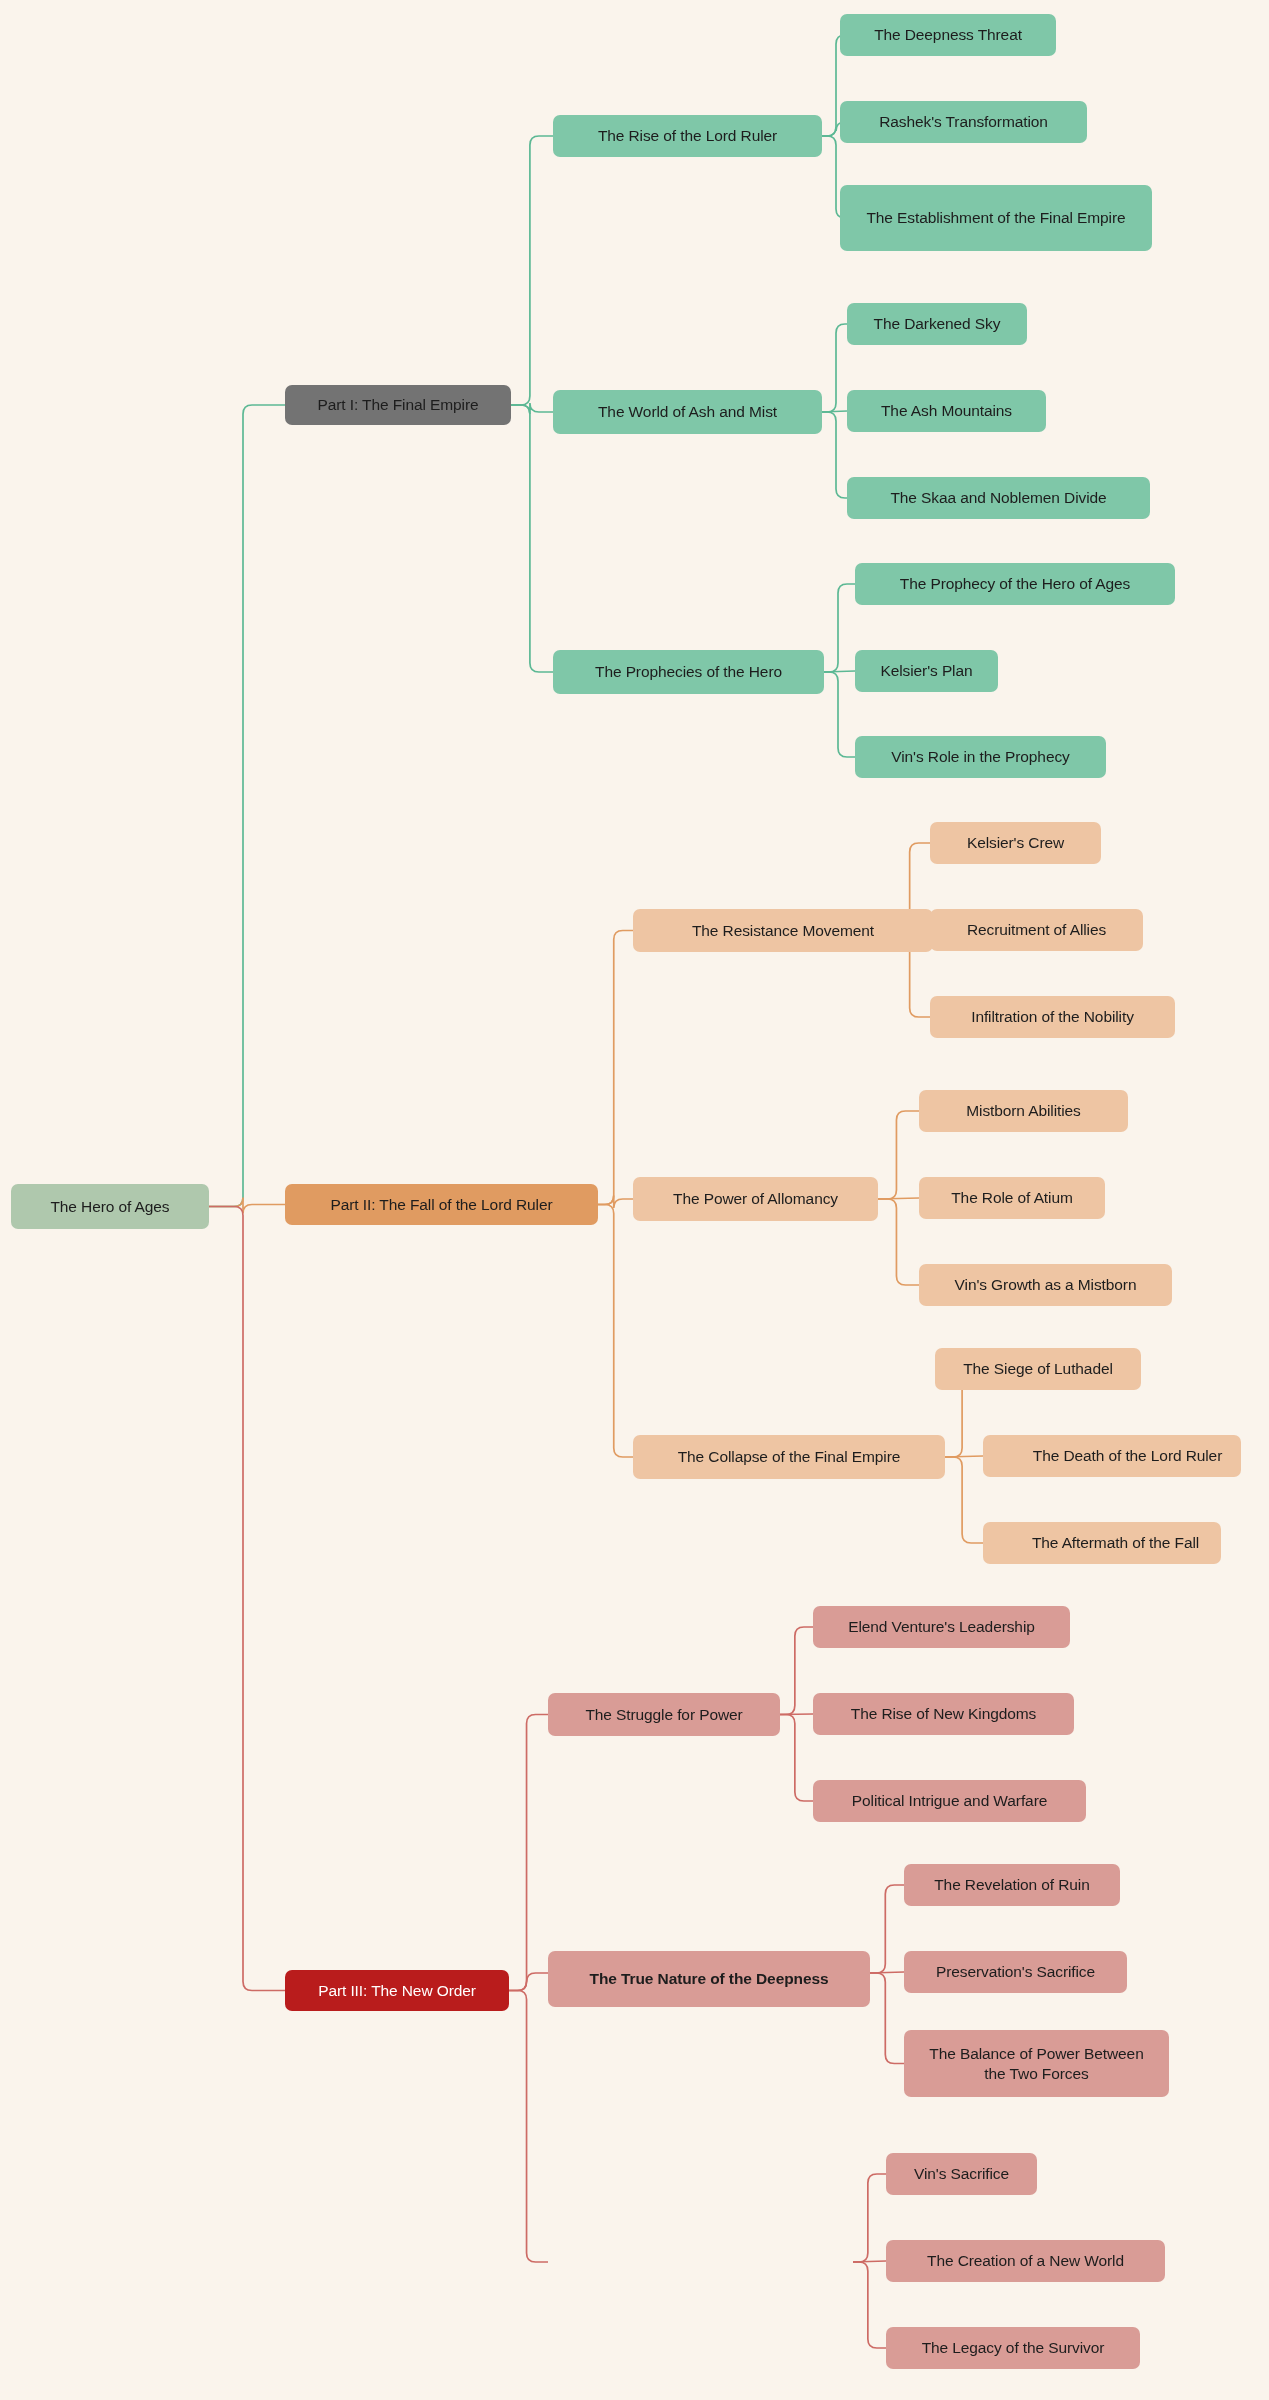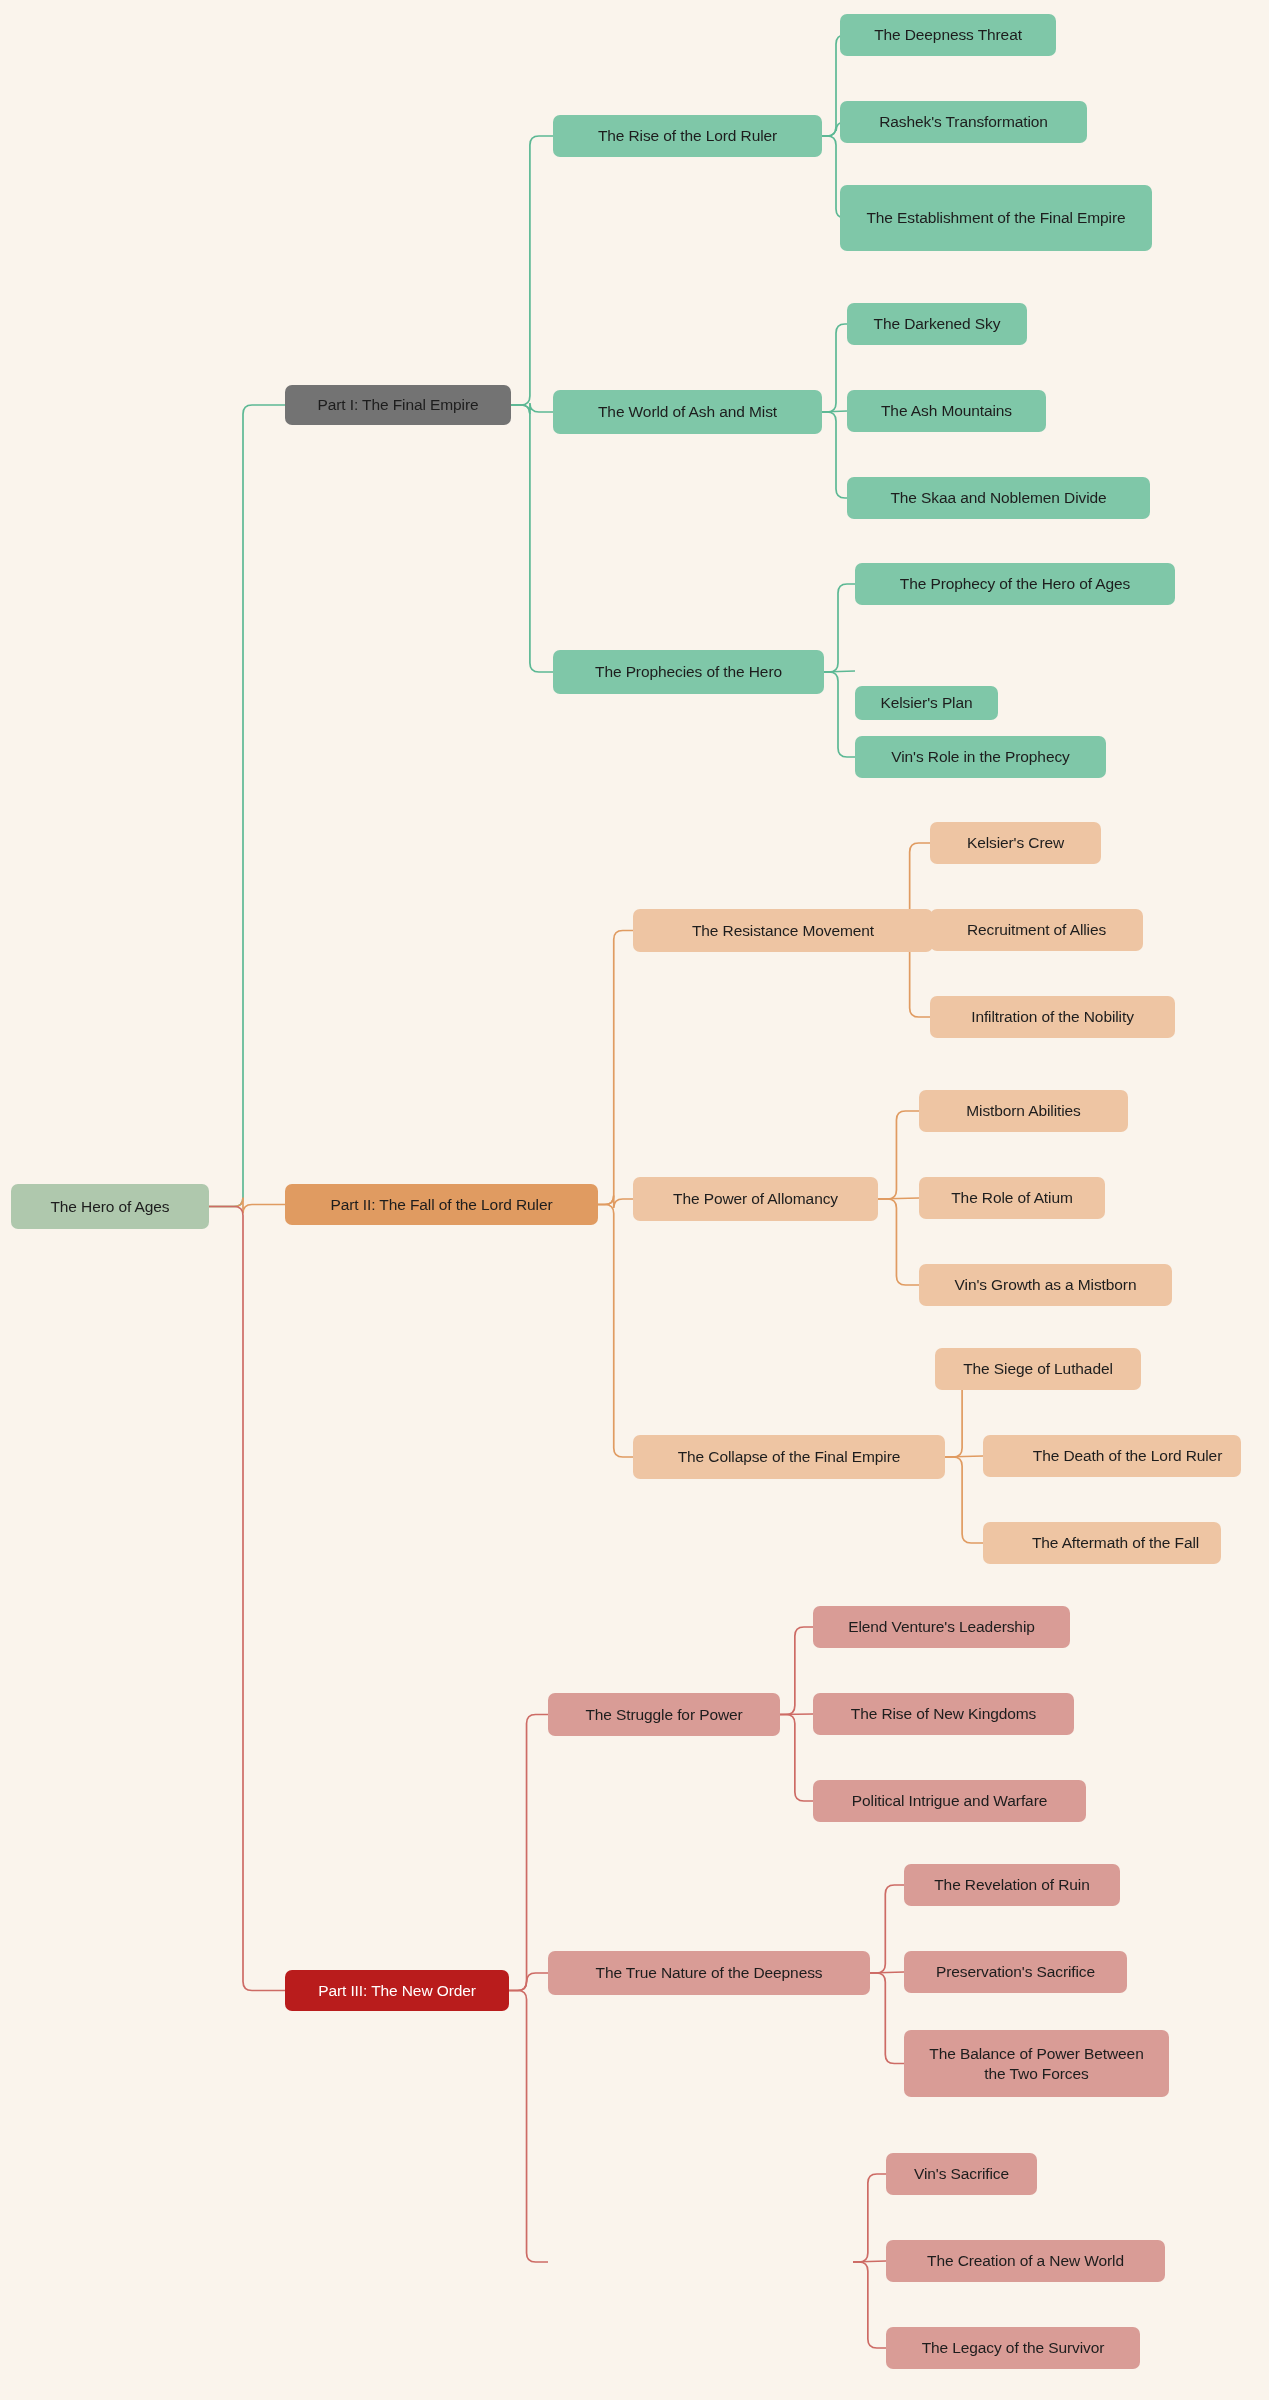--- a/index.html
+++ b/index.html
@@ -82,40 +82,40 @@
     <div class="node l2-green" style="left: 553px; top: 115px; width: 269px; height: 42px;">The Rise of the Lord Ruler</div>
     <div class="node l3-green" style="left: 840px; top: 14px; width: 216px; height: 42px;">The Deepness Threat</div>
     <div class="node l3-green" style="left: 840px; top: 101px; width: 247px; height: 42px;">Rashek's Transformation</div>
     <div class="node l3-green" style="left: 840px; top: 185px; width: 312px; height: 66px;">The Establishment of the Final Empire</div>
     <div class="node l2-green" style="left: 553px; top: 390px; width: 269px; height: 44px;">The World of Ash and Mist</div>
     <div class="node l3-green" style="left: 847px; top: 303px; width: 180px; height: 42px;">The Darkened Sky</div>
     <div class="node l3-green" style="left: 847px; top: 390px; width: 199px; height: 42px;">The Ash Mountains</div>
     <div class="node l3-green" style="left: 847px; top: 477px; width: 303px; height: 42px;">The Skaa and Noblemen Divide</div>
     <div class="node l2-green" style="left: 553px; top: 650px; width: 271px; height: 44px;">The Prophecies of the Hero</div>
     <div class="node l3-green" style="left: 855px; top: 563px; width: 320px; height: 42px;">The Prophecy of the Hero of Ages</div>
-    <div class="node l3-green" style="left: 855px; top: 650px; width: 143px; height: 34px; margin-top: 36px;">Kelsier's Plan</div>
+    <div class="node l3-green" style="left: 855px; top: 650px; width: 143px; height: 42px;">Kelsier's Plan</div>
     <div class="node l3-green" style="left: 855px; top: 736px; width: 251px; height: 42px;">Vin's Role in the Prophecy</div>
     <div class="node l1-orange" style="left: 285px; top: 1184px; width: 313px; height: 41px;">Part II: The Fall of the Lord Ruler</div>
     <div class="node l2-orange" style="left: 633px; top: 909px; width: 300px; height: 43px;">The Resistance Movement</div>
     <div class="node l3-orange" style="left: 930px; top: 822px; width: 171px; height: 42px;">Kelsier's Crew</div>
     <div class="node l3-orange" style="left: 930px; top: 909px; width: 213px; height: 42px;">Recruitment of Allies</div>
     <div class="node l3-orange" style="left: 930px; top: 996px; width: 245px; height: 42px;">Infiltration of the Nobility</div>
     <div class="node l2-orange" style="left: 633px; top: 1177px; width: 245px; height: 44px;">The Power of Allomancy</div>
     <div class="node l3-orange" style="left: 919px; top: 1090px; width: 209px; height: 42px;">Mistborn Abilities</div>
     <div class="node l3-orange" style="left: 919px; top: 1177px; width: 186px; height: 42px;">The Role of Atium</div>
     <div class="node l3-orange" style="left: 919px; top: 1264px; width: 253px; height: 42px;">Vin's Growth as a Mistborn</div>
     <div class="node l2-orange" style="left: 633px; top: 1435px; width: 312px; height: 44px;">The Collapse of the Final Empire</div>
     <div class="node l3-orange" style="left: 935px; top: 1348px; width: 206px; height: 42px;">The Siege of Luthadel</div>
     <div class="node l3-orange" style="left: 983px; top: 1435px; width: 258px; height: 42px; padding-left: 44px;">The Death of the Lord Ruler</div>
     <div class="node l3-orange" style="left: 983px; top: 1522px; width: 238px; height: 42px; padding-left: 40px;">The Aftermath of the Fall</div>
     <div class="node l1-rose" style="left: 285px; top: 1970px; width: 224px; height: 41px;">Part III: The New Order</div>
     <div class="node l2-rose" style="left: 548px; top: 1693px; width: 232px; height: 43px;">The Struggle for Power</div>
     <div class="node l3-rose" style="left: 813px; top: 1606px; width: 257px; height: 42px;">Elend Venture's Leadership</div>
     <div class="node l3-rose" style="left: 813px; top: 1693px; width: 261px; height: 42px;">The Rise of New Kingdoms</div>
     <div class="node l3-rose" style="left: 813px; top: 1780px; width: 273px; height: 42px;">Political Intrigue and Warfare</div>
-    <div class="node l2-rose" style="left: 548px; top: 1951px; width: 322px; height: 44px;">The True Nature of the Deepness</div>
+    <div class="node l2-rose" style="left: 548px; top: 1951px; width: 322px; height: 56px; font-weight: bold;">The True Nature of the Deepness</div>
     <div class="node l3-rose" style="left: 904px; top: 1864px; width: 216px; height: 42px;">The Revelation of Ruin</div>
     <div class="node l3-rose" style="left: 904px; top: 1951px; width: 223px; height: 42px;">Preservation's Sacrifice</div>
     <div class="node l3-rose" style="left: 904px; top: 2030px; width: 265px; height: 67px;">The Balance of Power Between the Two Forces</div>
     <div class="node l3-rose" style="left: 886px; top: 2153px; width: 151px; height: 42px;">Vin's Sacrifice</div>
     <div class="node l3-rose" style="left: 886px; top: 2240px; width: 279px; height: 42px;">The Creation of a New World</div>
     <div class="node l3-rose" style="left: 886px; top: 2327px; width: 254px; height: 42px;">The Legacy of the Survivor</div>
   </div>
 
 </body></html>

